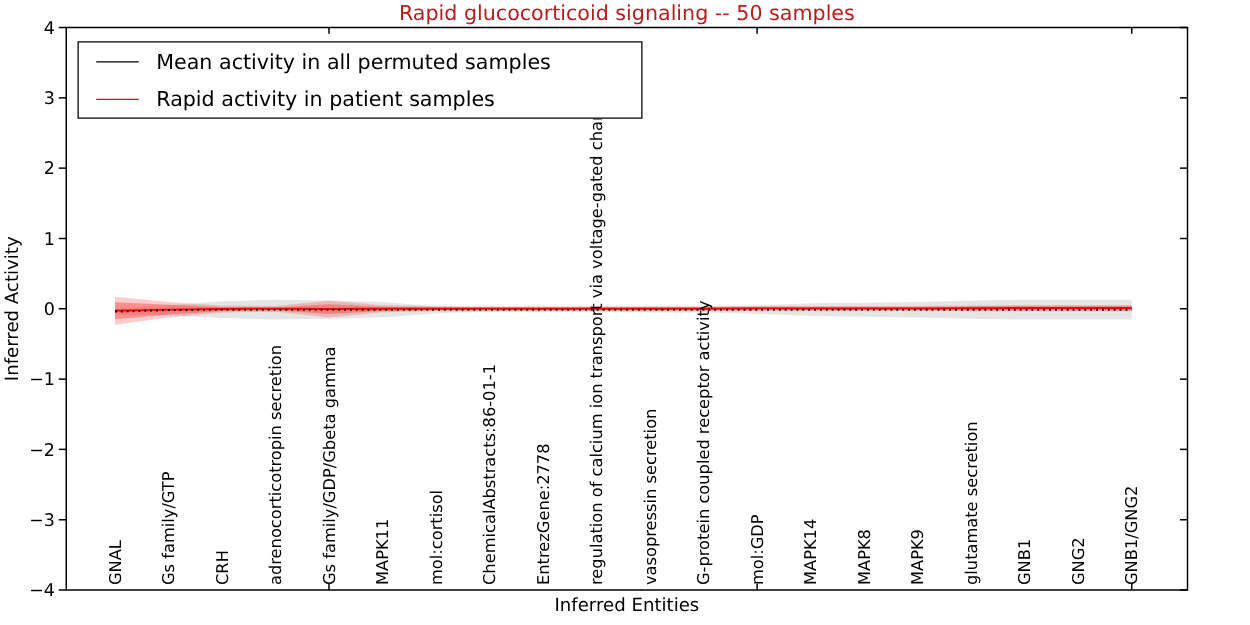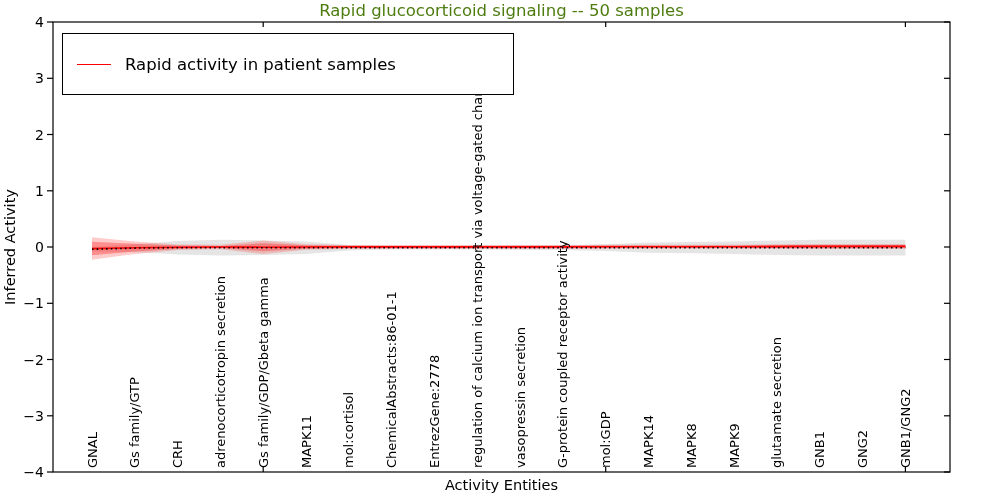--- a/index.html
+++ b/index.html
@@ -7,21 +7,21 @@
     position:relative;
     width:1000px;height:500px;
     background:#ffffff;
     overflow:hidden;
     font-family:"DejaVu Sans","Liberation Sans",sans-serif;
     color:#000;
   }
   #plot-svg{position:absolute;left:0;top:0;width:1000px;height:500px;}
   #chart-title{
     position:absolute;left:53px;top:1px;width:897px;
-    text-align:center;font-size:16.5px;color:#4d7c0f;white-space:nowrap;
+    text-align:center;font-size:16.5px;color:#b91c1c;white-space:nowrap;
   }
   #y-axis-label{
     position:absolute;left:10px;top:247px;
     transform:translate(-50%,-50%) rotate(-90deg);
     font-size:14.5px;white-space:nowrap;
   }
   #x-axis-label{
     position:absolute;left:53px;top:477px;width:897px;
     text-align:center;font-size:14.5px;
   }
@@ -98,21 +98,25 @@
       <line x1="605.7" y1="22" x2="605.7" y2="27" stroke="#000" stroke-width="1.2"></line>
       <line x1="605.7" y1="467" x2="605.7" y2="472" stroke="#000" stroke-width="1.2"></line>
       <line x1="905.4" y1="22" x2="905.4" y2="27" stroke="#000" stroke-width="1.2"></line>
       <line x1="905.4" y1="467" x2="905.4" y2="472" stroke="#000" stroke-width="1.2"></line>
     </svg>
 
   <div id="chart-title">Rapid glucocorticoid signaling -- 50 samples</div>
 
   <div id="y-axis-label">Inferred Activity</div>
 
-  <div id="x-axis-label">Activity Entities</div>
+  <div id="x-axis-label">Inferred Entities</div>
 
   <div id="legend">
+    <div class="legend-row">
+      <span class="legend-swatch" id="swatch-0" style="border-top-color: rgb(0, 0, 0);"></span>
+      <span class="legend-label">Mean activity in all permuted samples</span>
+    </div>
     <div class="legend-row">
       <span class="legend-swatch" id="swatch-1" style="border-top-color: rgb(255, 0, 0);"></span>
       <span class="legend-label">Rapid activity in patient samples</span>
     </div>
   </div>
 </div>
 
 </body></html>

